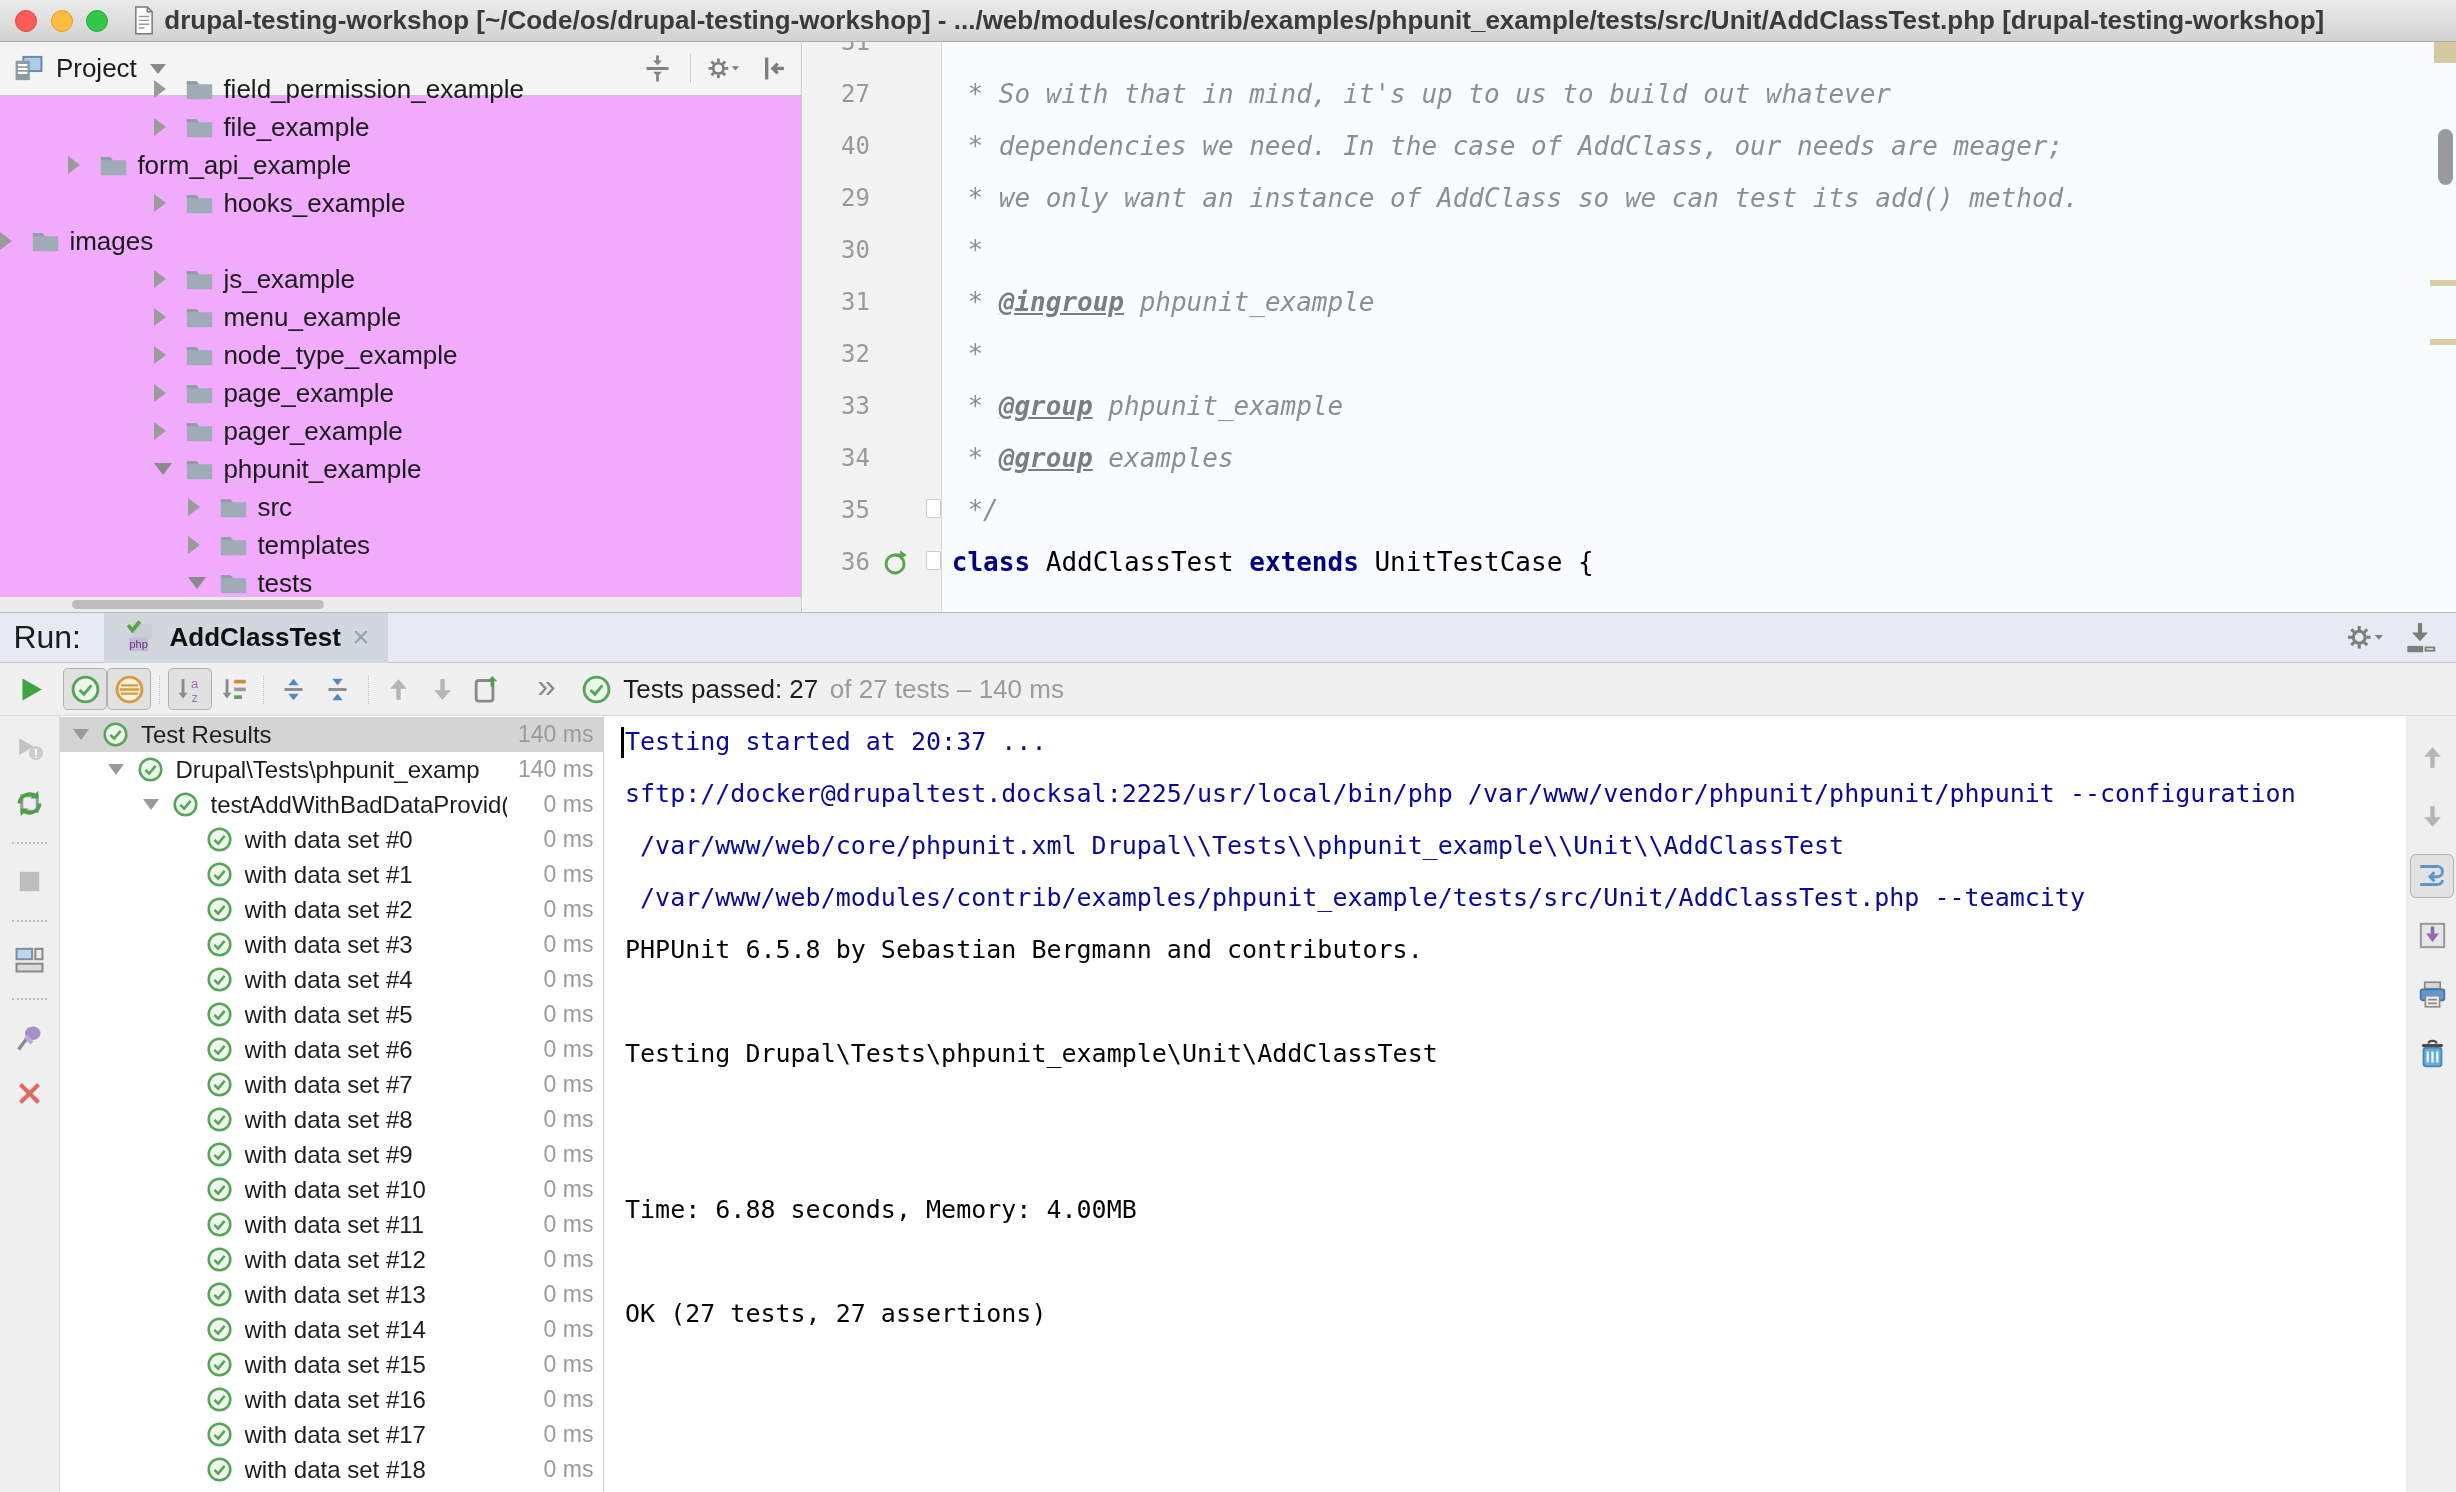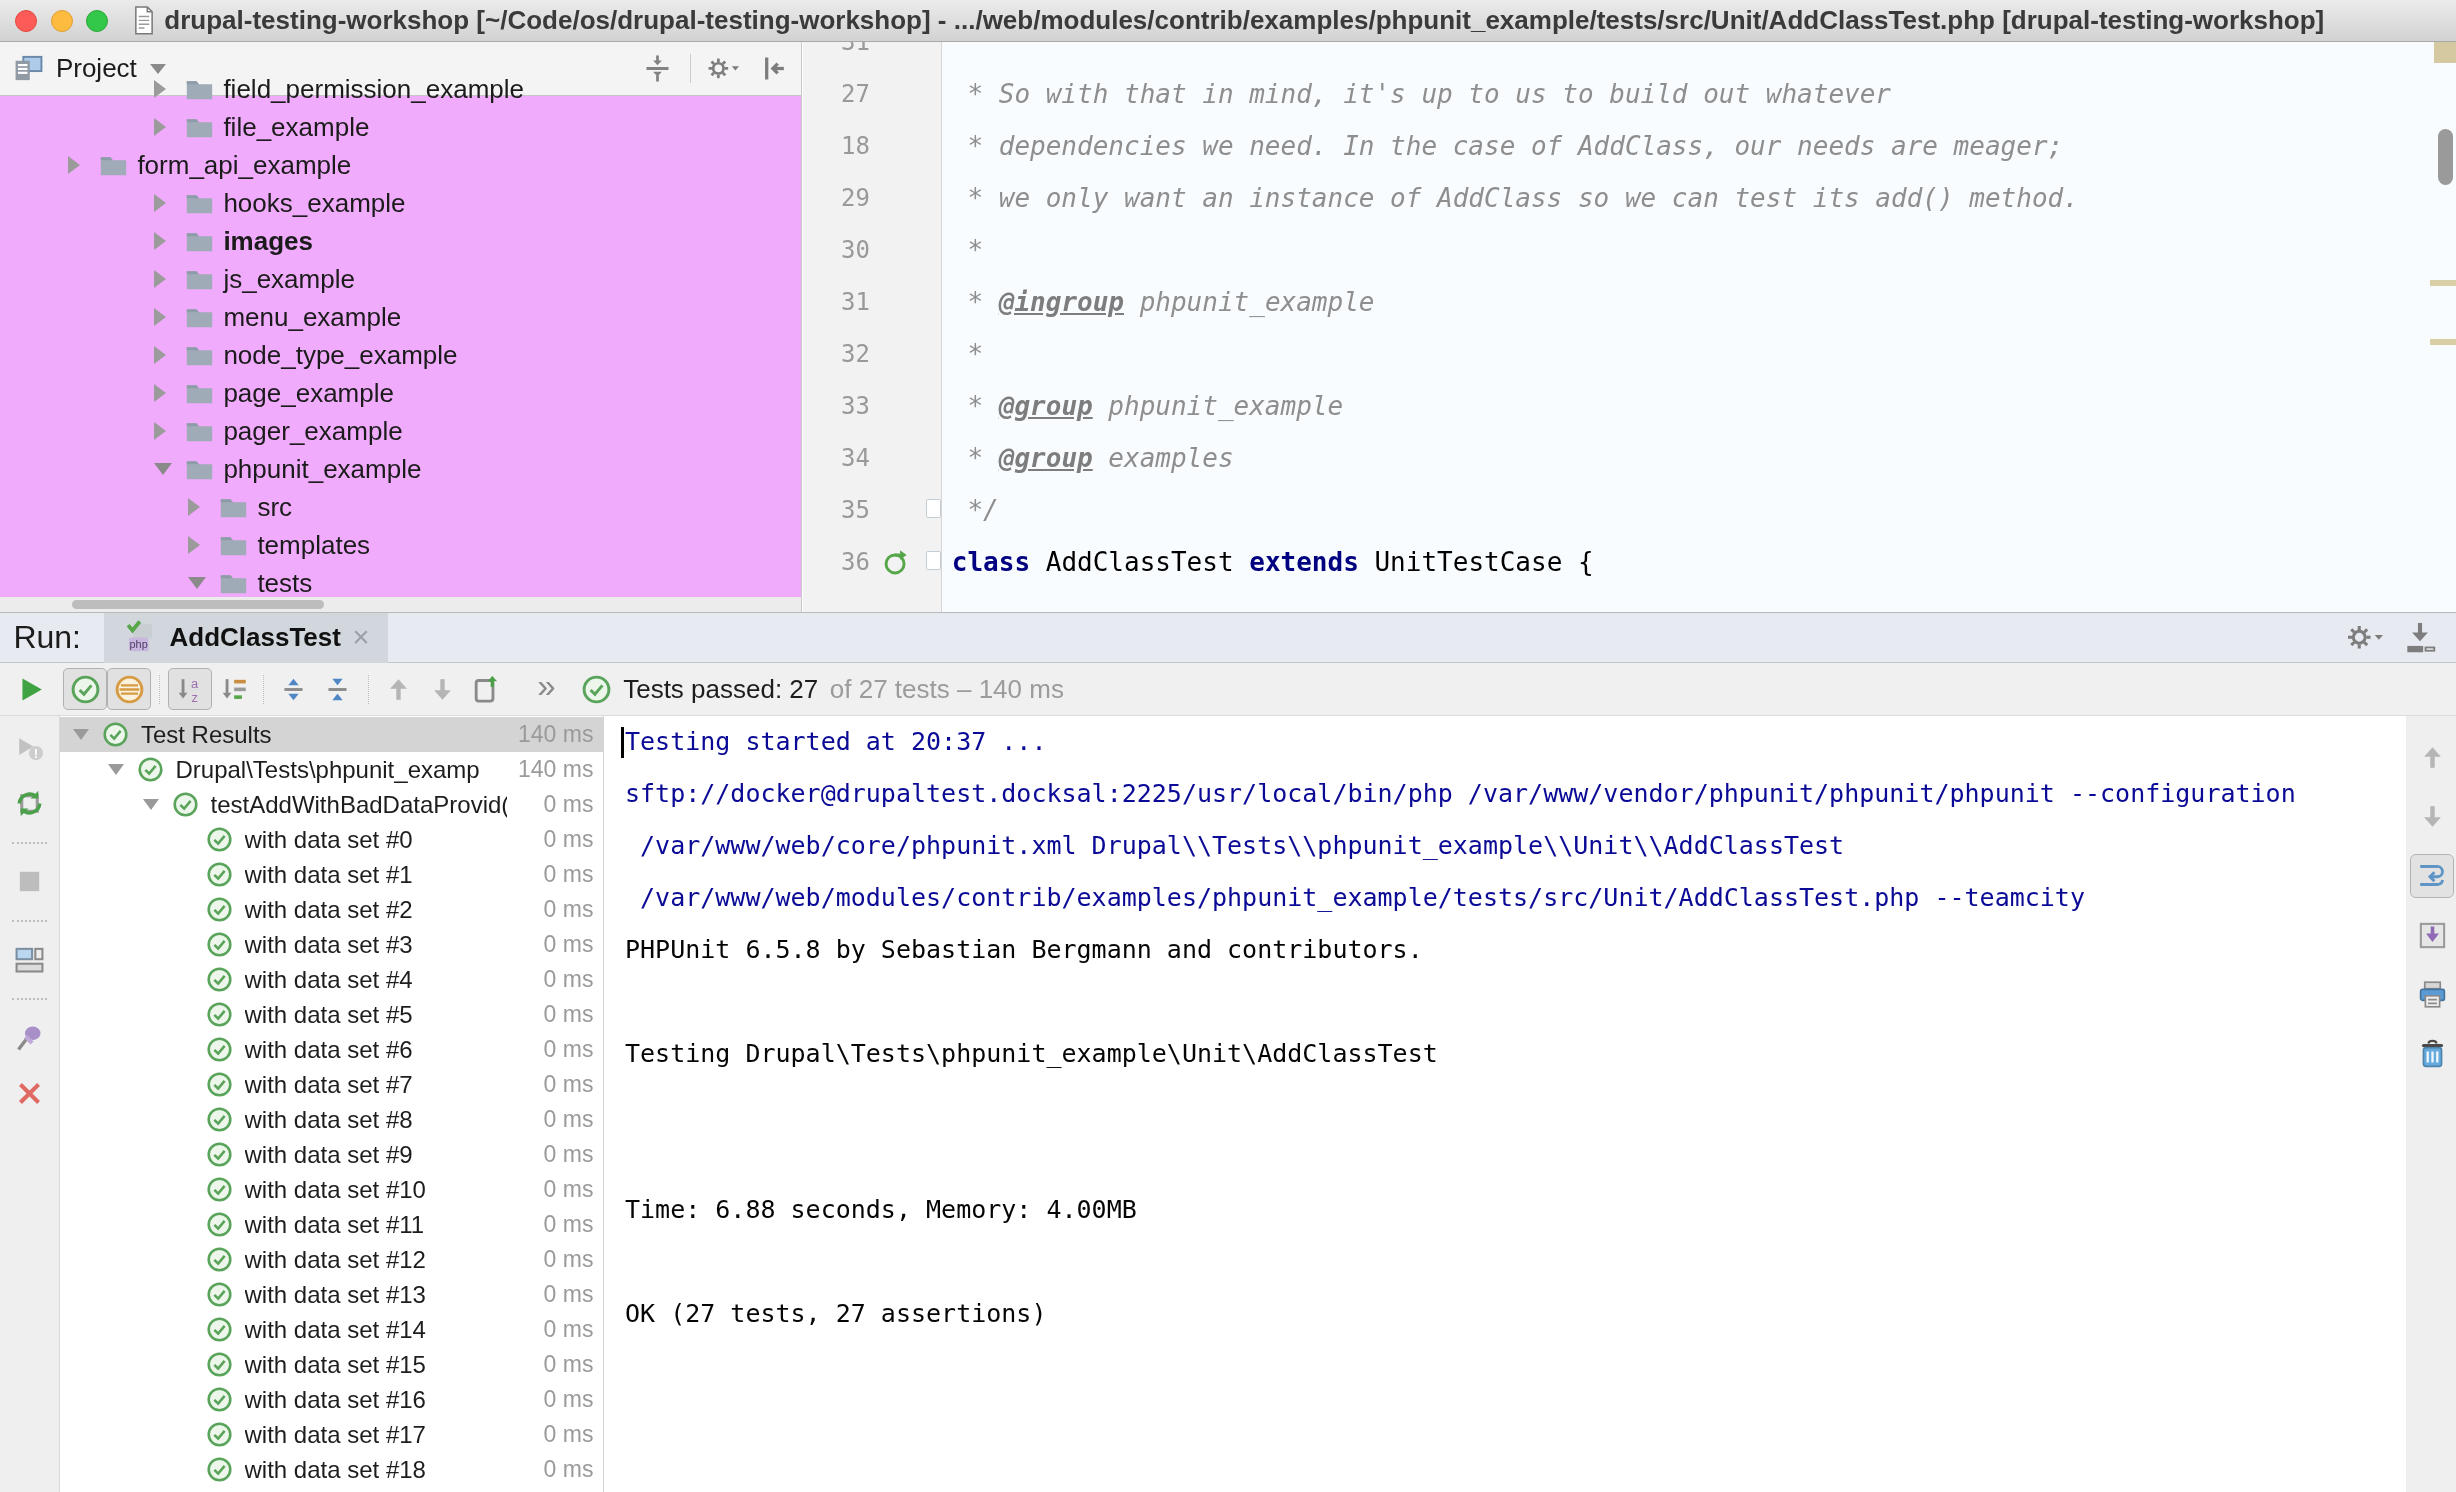--- a/index.html
+++ b/index.html
@@ -218,21 +218,21 @@
       <div class="ptree-row" style="padding-left: 154px;">
         <span class="arrow-slot">
           <span class="tri-right"></span>
         </span>
         <span class="folder"><svg viewBox="0 0 24 20">
             <path d="M1.5 3.5h8l2 2.5h11v12.5h-21z" fill="#9fabb7"></path>
             <path d="M1.5 3.5h8l2 2.5h-10z" fill="#8e9ba8"></path>
           </svg></span>
         <span>hooks_example</span>
       </div>
-      <div class="ptree-row" style="padding-left: 154px; font-weight: bold;">
+      <div class="ptree-row" style="">
         <span class="arrow-slot">
           <span class="tri-right"></span>
         </span>
         <span class="folder"><svg viewBox="0 0 24 20">
             <path d="M1.5 3.5h8l2 2.5h11v12.5h-21z" fill="#9fabb7"></path>
             <path d="M1.5 3.5h8l2 2.5h-10z" fill="#8e9ba8"></path>
           </svg></span>
         <span>images</span>
       </div>
       <div class="ptree-row" style="padding-left: 154px;">
@@ -338,21 +338,21 @@
         <span class="ed-ln">31</span>
         <span class="ed-gut"></span>
         <span class="ed-code"></span>
       </div>
       <div class="ed-line">
         <span class="ed-ln">27</span>
         <span class="ed-gut"></span>
         <span class="ed-code"><span class="tk-c"> * So with that in mind, it's up to us to build out whatever</span></span>
       </div>
       <div class="ed-line">
-        <span class="ed-ln">18</span>
+        <span class="ed-ln">40</span>
         <span class="ed-gut"></span>
         <span class="ed-code"><span class="tk-c"> * dependencies we need. In the case of AddClass, our needs are meager;</span></span>
       </div>
       <div class="ed-line">
         <span class="ed-ln">29</span>
         <span class="ed-gut"></span>
         <span class="ed-code"><span class="tk-c"> * we only want an instance of AddClass so we can test its add() method.</span></span>
       </div>
       <div class="ed-line">
         <span class="ed-ln">30</span>

